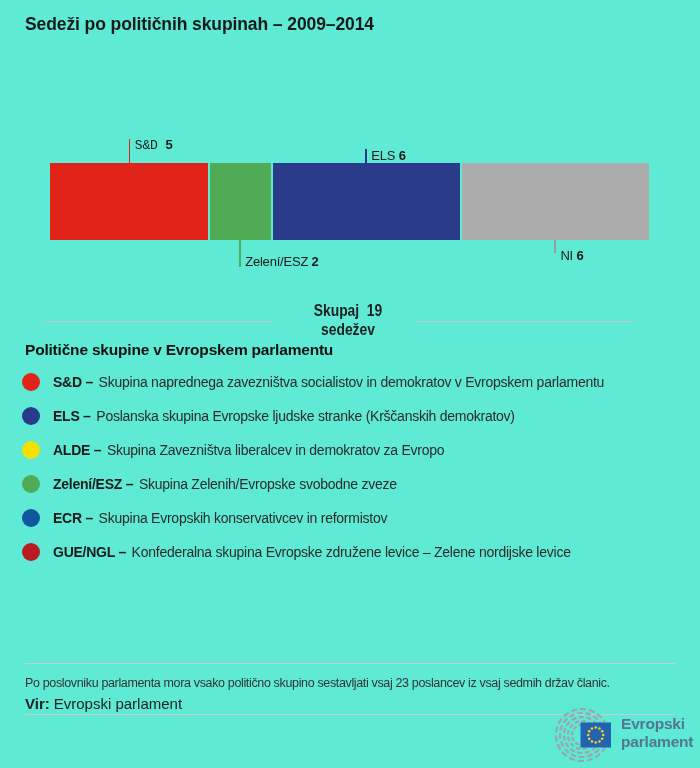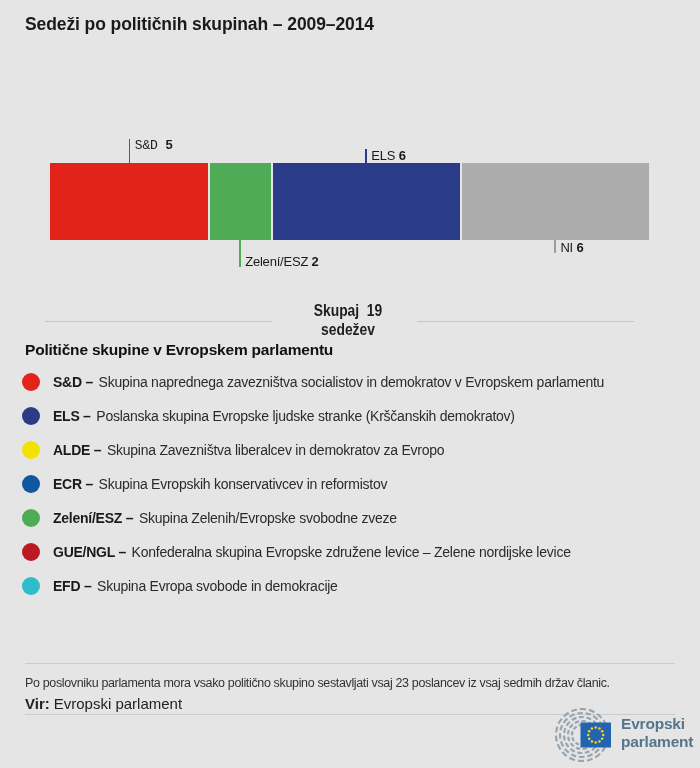--- a/index.html
+++ b/index.html
@@ -1,16 +1,16 @@
 <!DOCTYPE html>
 <html><head>
 <meta charset="utf-8">
 <style>
   html,body{margin:0;padding:0;background:#ffffff;}
-  #page{position:relative;width:700px;height:768px;background:#e5e5e5;overflow:hidden;
+  #page{position:relative;width:700px;height:768px;background:#5eead4;overflow:hidden;
         font-family:"Liberation Sans",sans-serif;color:#1a1a1a;}
 
   .title{position:absolute;left:25px;top:14px;font-size:17.5px;font-weight:700;color:#1a1a1a;letter-spacing:-0.1px;}
   .subtitle{position:absolute;left:27px;top:49px;font-size:17px;font-weight:400;color:#3d3d3d;}
 
   
   .bar-seg{position:absolute;top:163px;height:77px;}
   .tick{position:absolute;width:1.5px;}
   .bar-label{position:absolute;font-size:13px;color:#1a1a1a;white-space:nowrap;letter-spacing:-0.2px;}
   .bar-label b{font-weight:700;}
@@ -51,21 +51,21 @@
       <div class="tick" style="left: 128.816px; background: rgb(226, 35, 26); top: 139px; height: 24px;"></div>
       <div class="bar-label" style="left: 134.816px; top: 138px; font-family: Liberation Mono, monospace;"><span>S&amp;D </span><b>5</b></div>
       <div class="bar-seg" style="left: 209.632px; width: 61.0526px; background: rgb(79, 171, 85);"></div>
       <div class="tick" style="left: 239.158px; background: rgb(79, 171, 85); top: 240px; height: 27px;"></div>
       <div class="bar-label" style="left: 245.158px; top: 254px;"><span>Zelení/ESZ </span><b>2</b></div>
       <div class="bar-seg" style="left: 272.684px; width: 187.158px; background: rgb(42, 59, 138);"></div>
       <div class="tick" style="left: 365.263px; background: rgb(42, 59, 138); top: 149px; height: 14px;"></div>
       <div class="bar-label" style="left: 371.263px; top: 148px;"><span>ELS </span><b>6</b></div>
       <div class="bar-seg" style="left: 461.842px; width: 187.158px; background: rgb(172, 172, 172);"></div>
       <div class="tick" style="left: 554.421px; background: rgb(156, 156, 156); top: 240px; height: 13px;"></div>
-      <div class="bar-label" style="left: 560.421px; top: 240px;"><span>NI </span><b>6</b></div>
+      <div class="bar-label" style="left: 560.421px; top: 248px;"><span>NI </span><b>6</b></div>
     </div>
 
   <div class="div-line" style="left:45px;width:227px;"></div>
   <div class="div-line" style="left:417px;width:217px;"></div>
   <div class="total-text"><span>Skupaj  19</span><br><span>sedežev</span></div>
 
   <div class="legend-heading">Politične skupine v Evropskem parlamentu</div>
 
   <div class="legend" id="legend-list">
       <div class="legend-row">
@@ -74,34 +74,30 @@
       </div>
       <div class="legend-row">
         <span class="dot" style="background: rgb(42, 59, 138);"></span>
         <span class="legend-text"><b>ELS –</b><span> Poslanska skupina Evropske ljudske stranke (Krščanskih demokratov)</span></span>
       </div>
       <div class="legend-row">
         <span class="dot" style="background: rgb(243, 226, 0);"></span>
         <span class="legend-text"><b>ALDE –</b><span> Skupina Zavezništva liberalcev in demokratov za Evropo</span></span>
       </div>
       <div class="legend-row">
+        <span class="dot" style="background: rgb(79, 171, 85);"></span>
+        <span class="legend-text"><b>Zelení/ESZ –</b><span> Skupina Zelenih/Evropske svobodne zveze</span></span>
+      </div>
+      <div class="legend-row">
         <span class="dot" style="background: rgb(16, 87, 160);"></span>
         <span class="legend-text"><b>ECR –</b><span> Skupina Evropskih konservativcev in reformistov</span></span>
       </div>
       <div class="legend-row">
-        <span class="dot" style="background: rgb(79, 171, 85);"></span>
-        <span class="legend-text"><b>Zelení/ESZ –</b><span> Skupina Zelenih/Evropske svobodne zveze</span></span>
-      </div>
-      <div class="legend-row">
         <span class="dot" style="background: rgb(187, 27, 32);"></span>
         <span class="legend-text"><b>GUE/NGL –</b><span> Konfederalna skupina Evropske združene levice – Zelene nordijske levice</span></span>
-      </div>
-      <div class="legend-row">
-        <span class="dot" style="background: rgb(46, 188, 203);"></span>
-        <span class="legend-text"><b>EFD –</b><span> Skupina Evropa svobode in demokracije</span></span>
       </div>
     </div>
 
   <div class="hr" style="top:663px;"></div>
   <div class="note">Po poslovniku parlamenta mora vsako politično skupino sestavljati vsaj 23 poslancev iz vsaj sedmih držav članic.</div>
   <div class="hr" style="top:714px;"></div>
 
   <div class="vir"><b>Vir:</b><span>Evropski parlament</span></div>
 
   <div class="logo">

